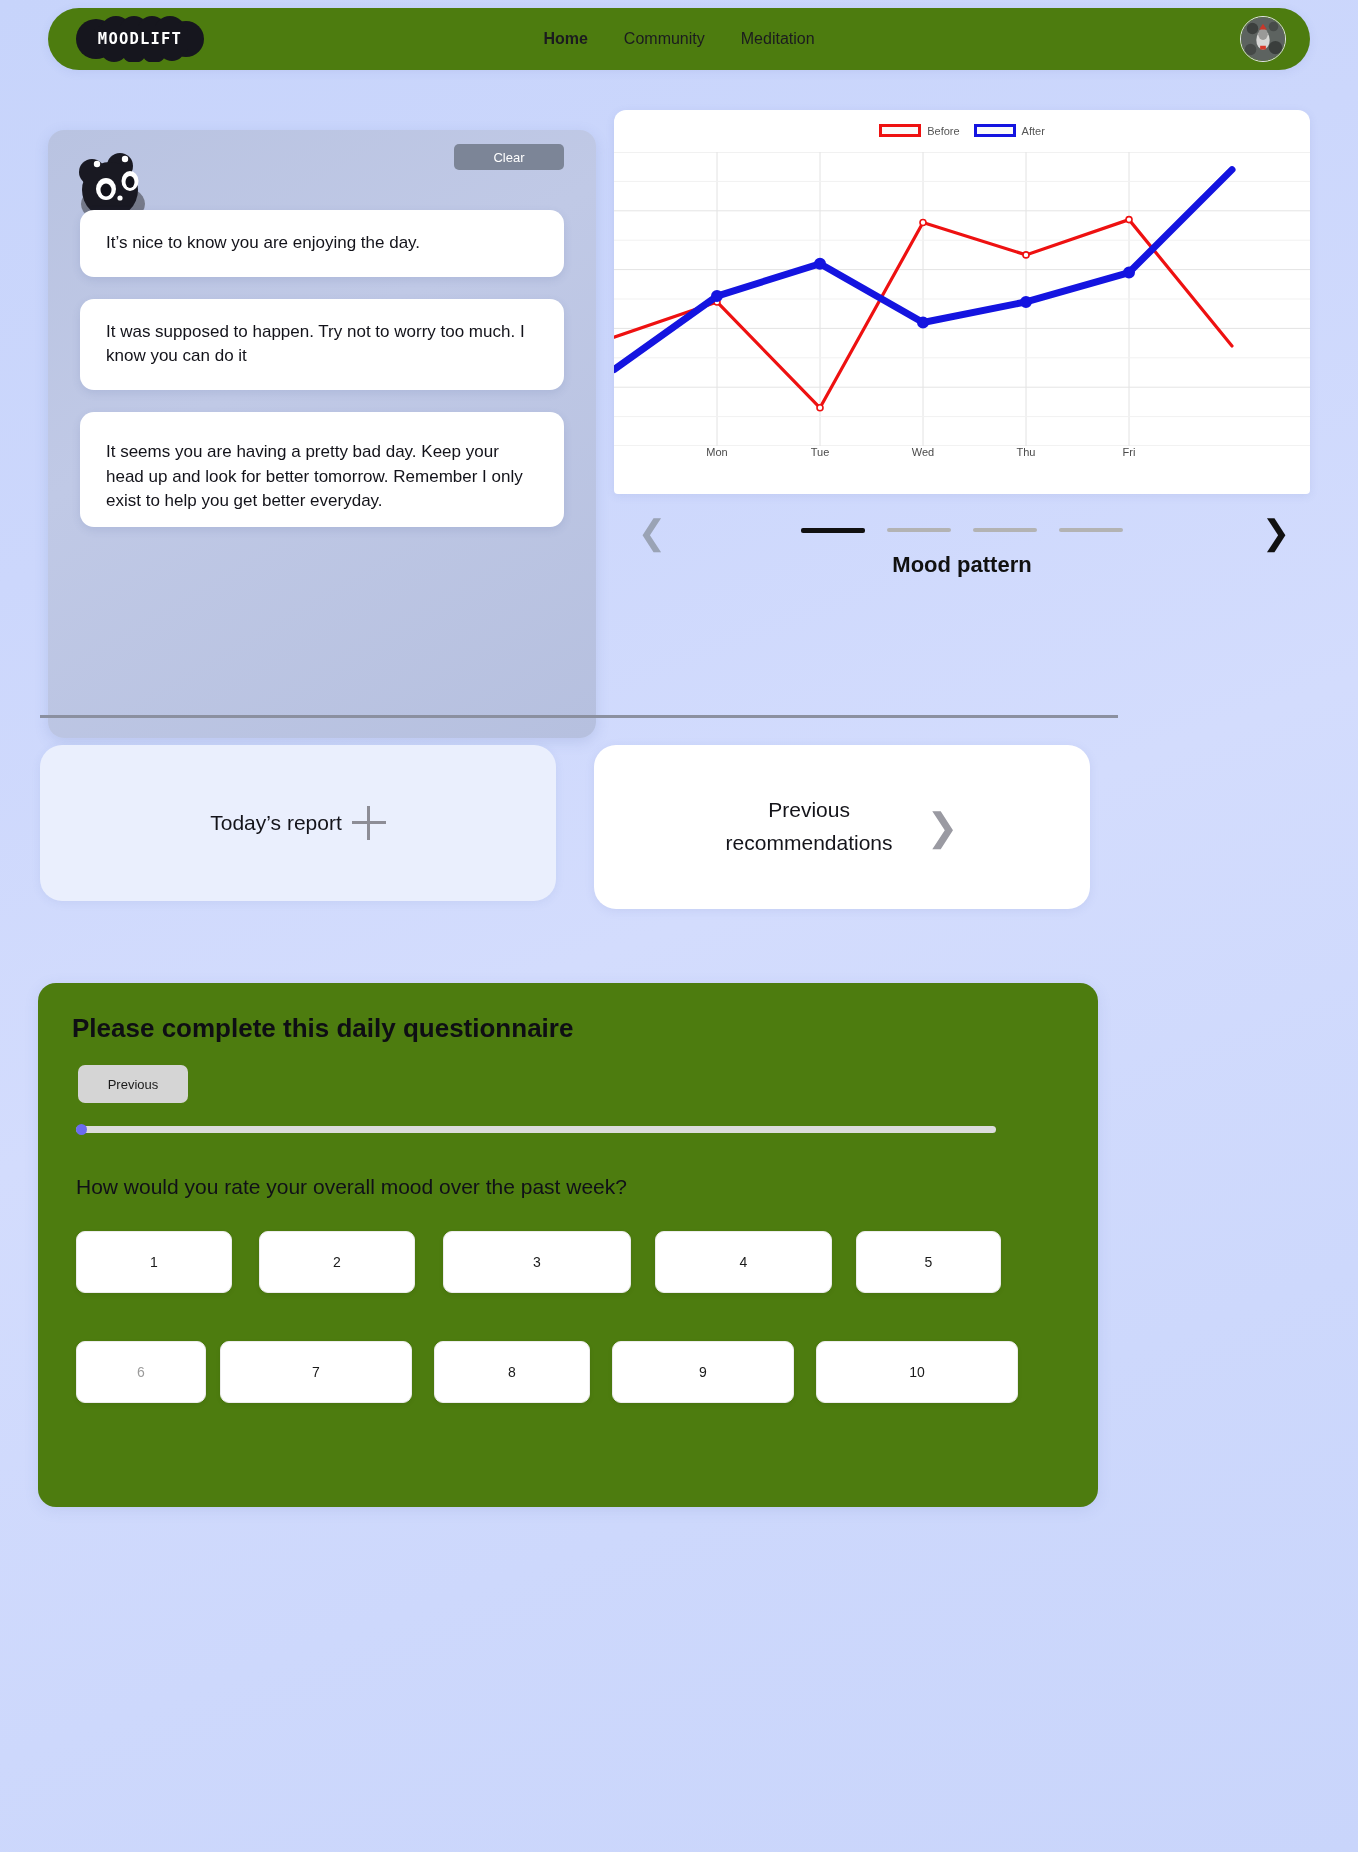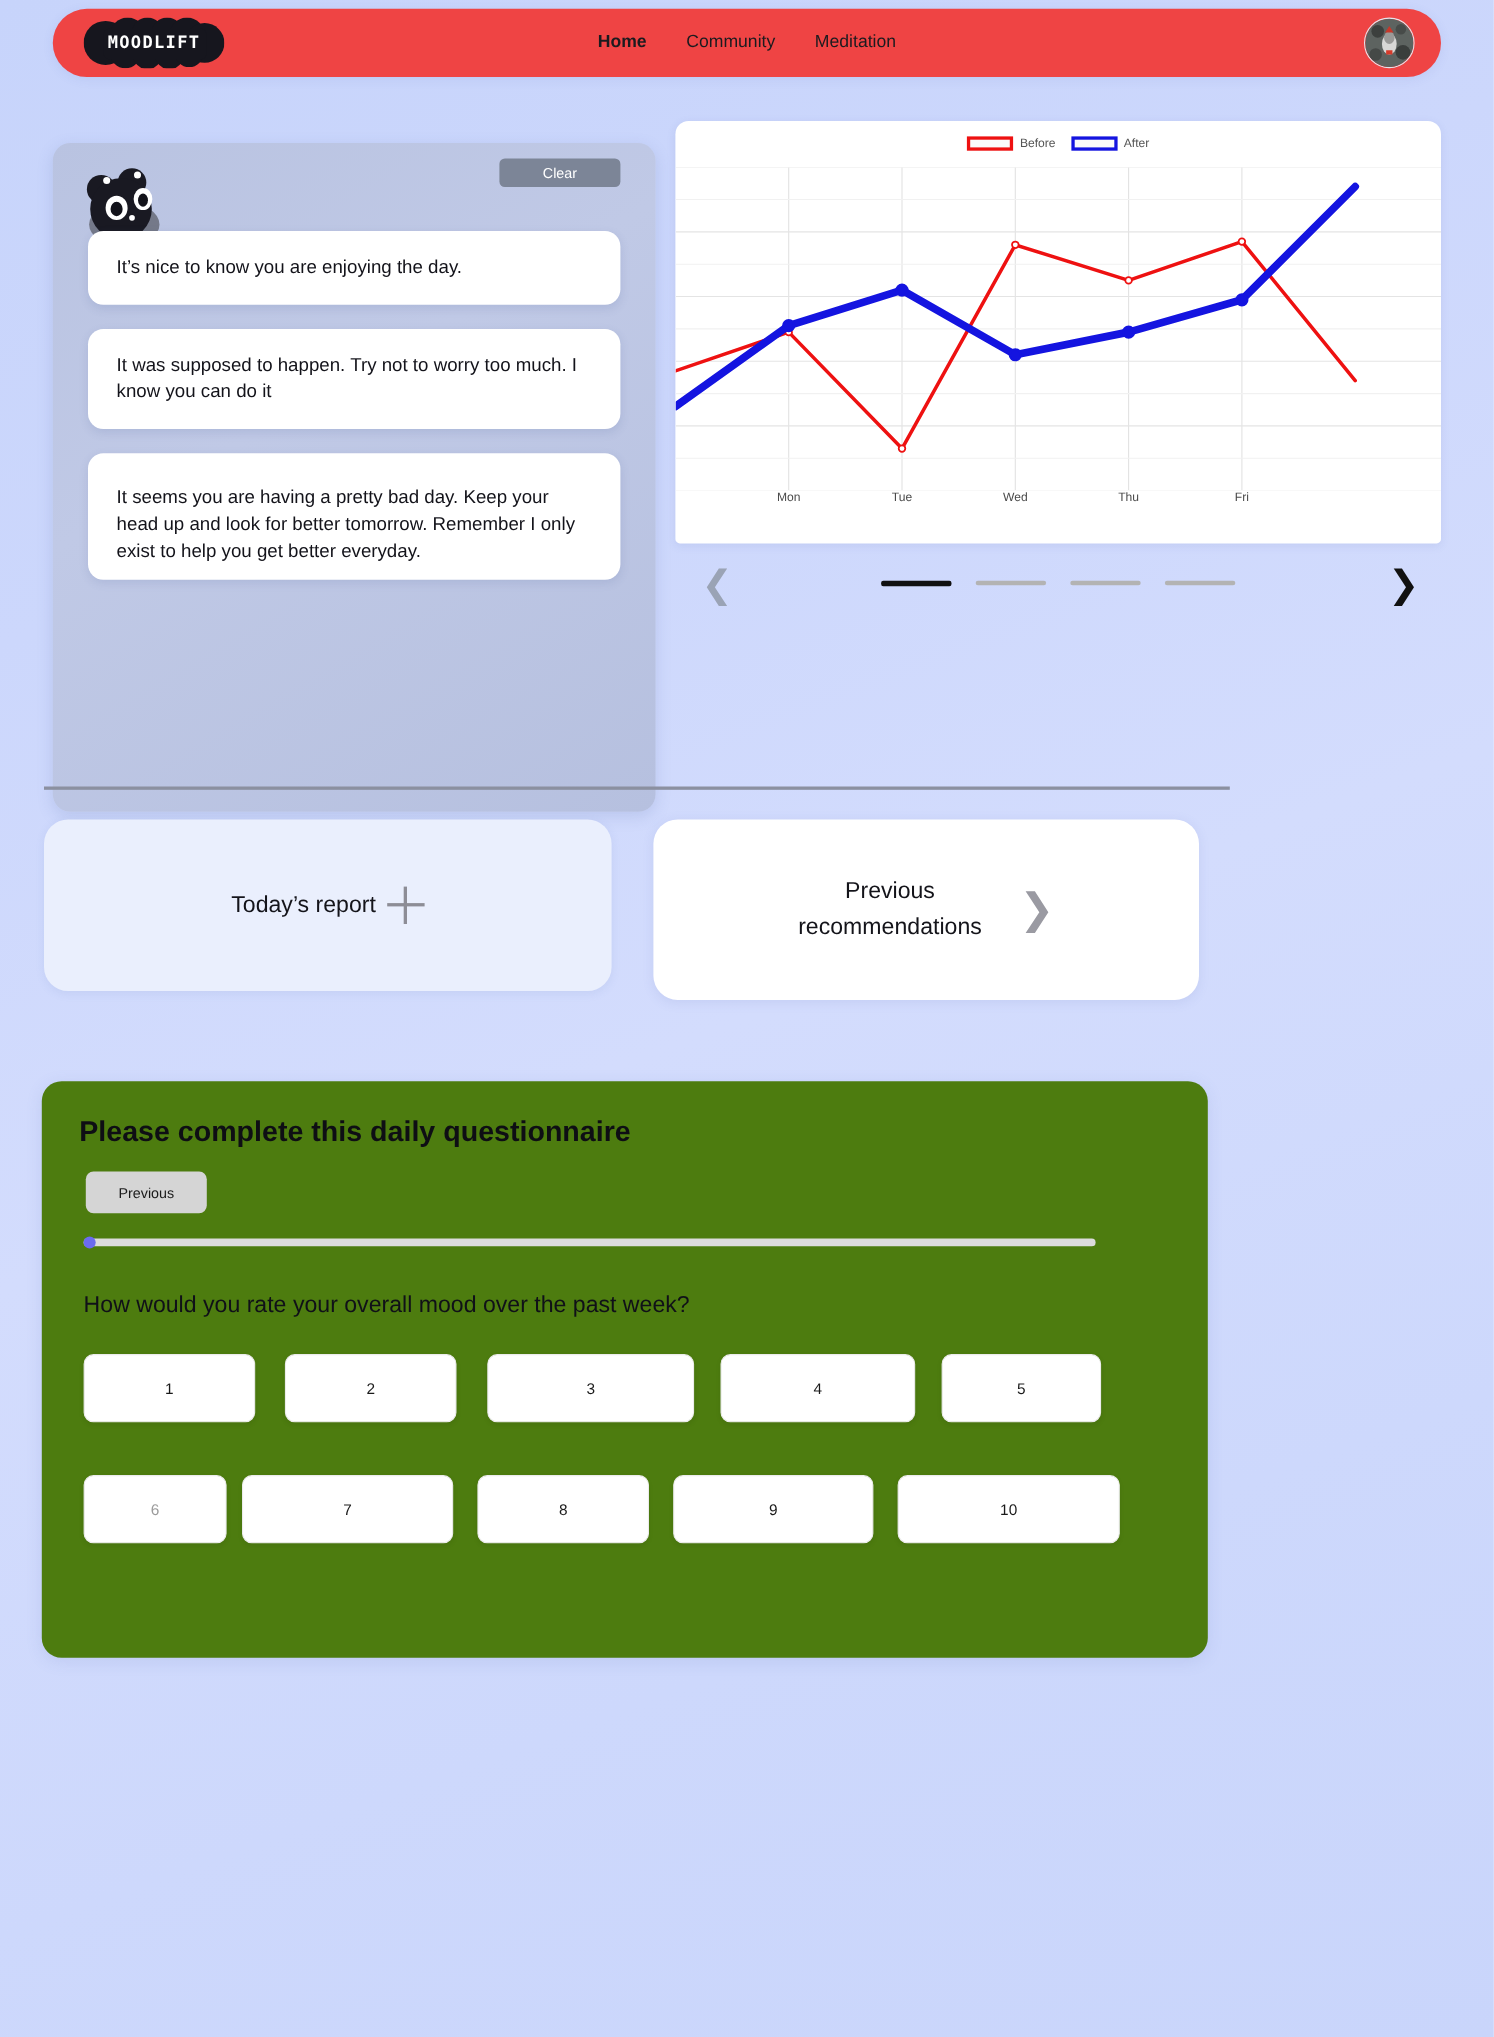--- a/index.html
+++ b/index.html
@@ -7,21 +7,21 @@
   body {
     font-family: "Liberation Sans", sans-serif;
     background: linear-gradient(160deg, #c7d4fb 0%, #ccd7fc 25%, #d3dcfd 50%, #cdd8fc 75%, #c9d5fb 100%);
     position: relative;
     overflow: hidden;
   }
 
   
   .navbar {
     position: absolute; left: 48px; top: 8px; width: 1262px; height: 62px;
-    background: #ef4444; border-radius: 31px;
+    background: #4d7c0f; border-radius: 31px;
     display: flex; align-items: center;
     box-shadow: 0 2px 10px rgba(80,100,180,.10);
   }
   .logo-wrap { position: relative; margin-left: 28px; width: 128px; height: 46px; }
   .logo-cloud { position: absolute; inset: 0; }
   .logo-text {
     position: absolute; inset: 0; display: flex; align-items: center; justify-content: center;
     color: #fff; font-family: "DejaVu Sans Mono", monospace;
     font-size: 15.5px; font-weight: 700; letter-spacing: 1.2px;
   }
@@ -288,20 +288,21 @@
 
 <div class="carousel">
   <div class="car-arrow left">❮</div>
   <div class="car-dots">
     <div class="car-dot active"></div>
     <div class="car-dot"></div>
     <div class="car-dot"></div>
     <div class="car-dot"></div>
   </div>
   <div class="car-arrow right">❯</div>
+  <div class="car-title">Mood pattern</div>
 </div>
 
 <div class="divider"></div>
 
 <div class="card-report">
   <span class="label">Today’s report</span>
   <span class="plus-icon"></span>
 </div>
 
 <div class="card-prev">

